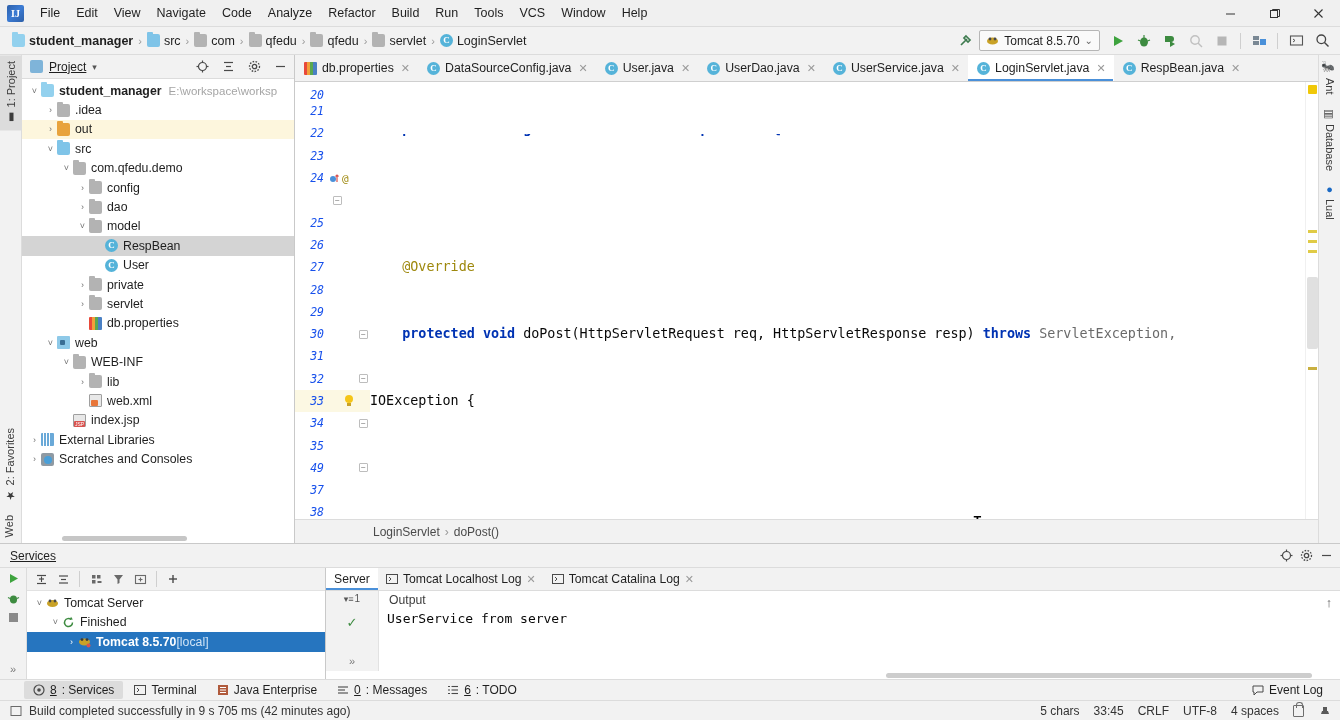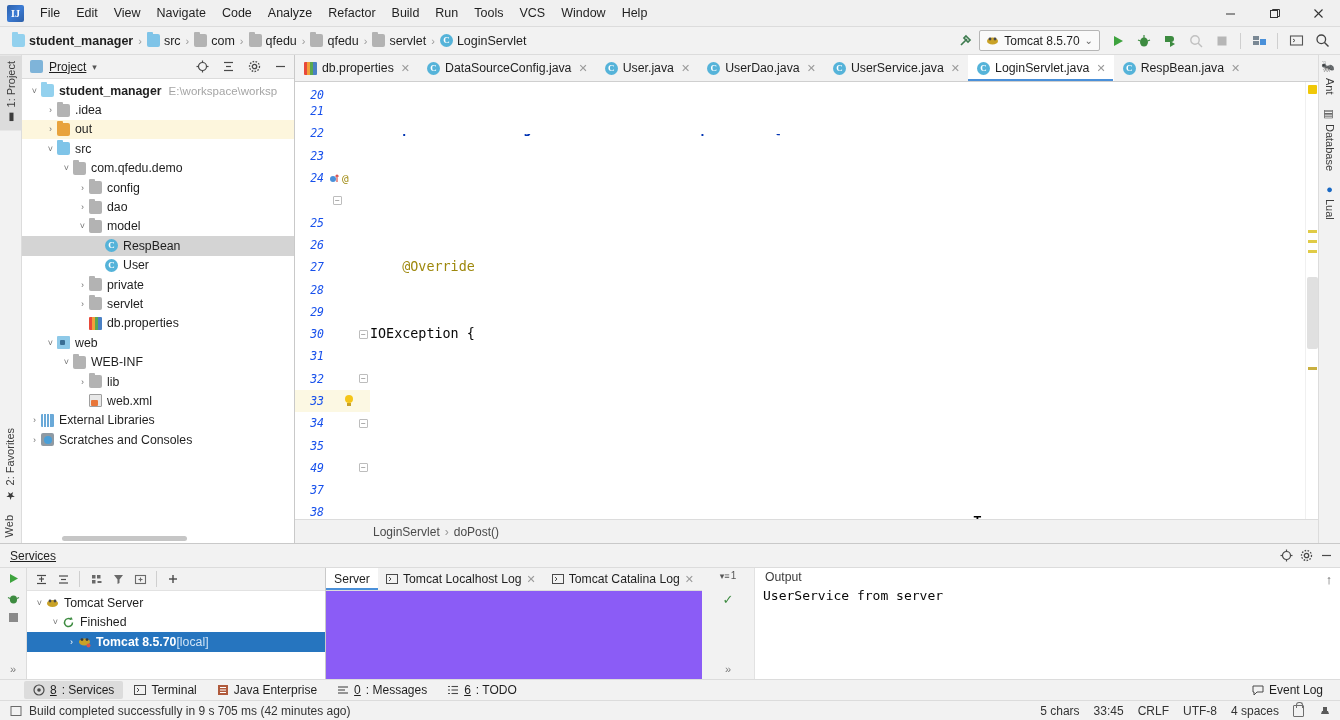--- a/index.html
+++ b/index.html
@@ -178,21 +178,21 @@
   }
   .svc-tree-col { flex:1 1 auto; display:flex; flex-direction:column; background:#fff; min-width:0;}
   .svc-toolbar { height:23px; flex:0 0 23px; display:flex; align-items:center; gap:2px; padding-left:4px; background:#f2f2f2; border-bottom:1px solid #e2e2e2;}
   .stb { width:20px;height:19px;display:flex;align-items:center;justify-content:center;border-radius:2px;color:#555;}
   .svc-tree { flex:1 1 auto; padding-top:2px; overflow:hidden; }
   .srow { height:19.5px; display:flex; align-items:center; font-size:12.3px; white-space:nowrap; }
   .srow.sel { background:#2675bf; color:#fff; }
   .srow.sel .dim { color:#cfe3f5; }
   .dim { color:#8a8a8a; }
 
-  .svc-right { flex:1 1 auto; display:flex; background:#8b5cf6; min-width:0;}
+  .svc-right { flex:1 1 auto; display:flex; flex-direction:column; background:#8b5cf6; min-width:0;}
   .log-tabs { height:23px; flex:0 0 23px; background:#f2f2f2; display:flex; align-items:stretch; border-bottom:1px solid #dcdcdc;}
   .ltab { display:flex;align-items:center;gap:5px;padding:0 8px;font-size:12.2px;position:relative;white-space:nowrap;}
   .ltab.active { background:#fff; }
   .ltab.active:after{content:"";position:absolute;left:0;right:0;bottom:0;height:2px;background:#4a90d9;}
   .ltab .x{color:#9a9a9a;font-size:11px;}
   .log-body { flex:1 1 auto; display:flex; min-height:0; }
   .log-gutter { width:53px;flex:0 0 53px;background:#f2f2f2;border-right:1px solid #e2e2e2;
                 display:flex;flex-direction:column;align-items:center;padding-top:2px;gap:5px;font-size:10px;color:#555;}
   .log-out { flex:1 1 auto; background:#fff; padding:2px 0 0 8px; position:relative; min-width:0;}
   .log-header{font-size:12.2px;color:#3c3c3c;padding-left:2px;}
@@ -519,20 +519,25 @@
           <span class="ico ico-folder gray"></span>
           <span class="tlabel">lib</span>
         </div>
 
         <div class="trow">
           <span class="arrow" style="margin-left:54px"></span>
           <span class="ico ico-xml"></span>
           <span class="tlabel">web.xml</span>
         </div>
 
+        <div class="trow">
+          <span class="arrow" style="margin-left:38px"></span>
+          <span class="ico ico-jsp"></span>
+          <span class="tlabel">index.jsp</span>
+        </div>
 
 
         <div class="trow">
           <span class="arrow" style="margin-left:6px">›</span>
           <span class="ico ico-lib"></span>
           <span class="tlabel">External Libraries</span>
         </div>
 
         <div class="trow">
           <span class="arrow" style="margin-left:6px">›</span>
@@ -685,20 +690,21 @@
           <div class="gline">
               <span class="num">38</span>
               <span class="marks"></span>
             </div>
         </div>
 
         <div class="code-area">
           <div class="cline" style="height:11px;overflow:hidden;line-height:11px;"><span class="kw" style="position:relative;top:-11px;">    <span>public class LoginServlet extends HttpServlet {</span></span></div>
           <div class="cline"> </div>
           <div class="cline">    <span class="ann">@Override</span></div>
+          <div class="cline">    <span class="kw">protected</span> <span class="kw">void</span><span> doPost(HttpServletRequest req, HttpServletResponse resp) </span><span class="kw">throws</span><span style="color:#6a6a6a;"> ServletException,</span></div>
           <div class="cline"><span>IOException {</span></div>
           
           
           
           
           
           
           
           
           

